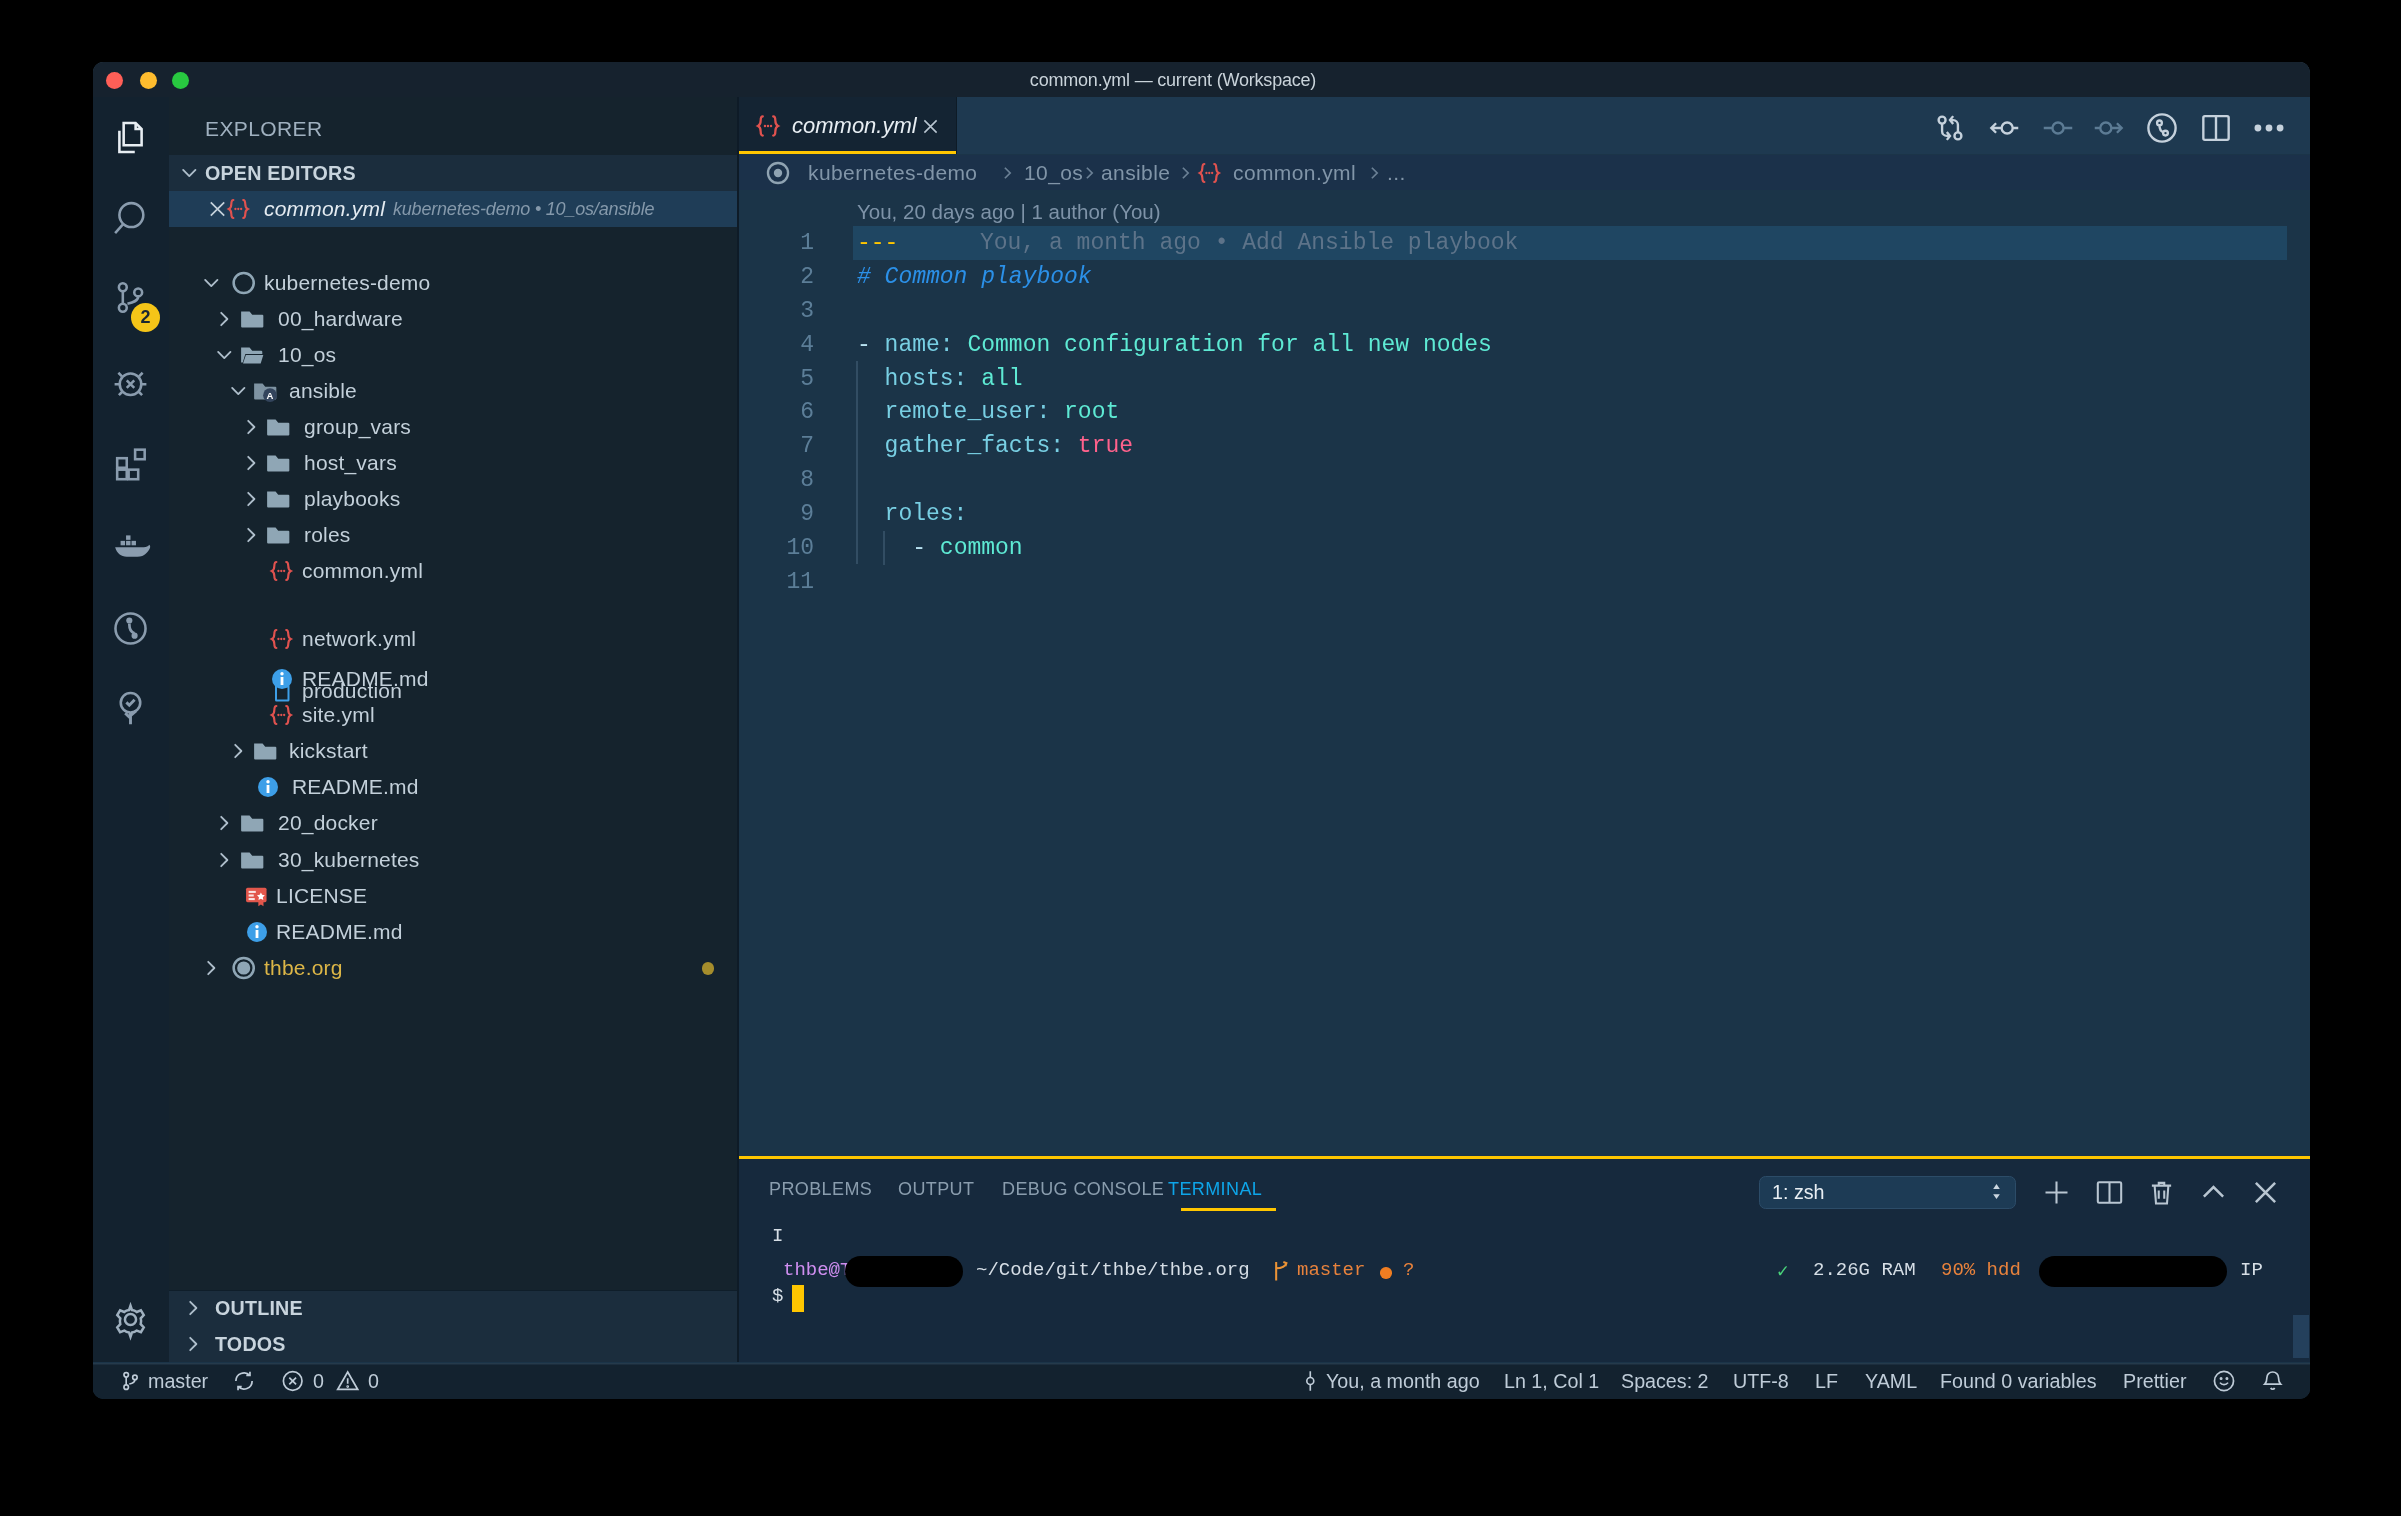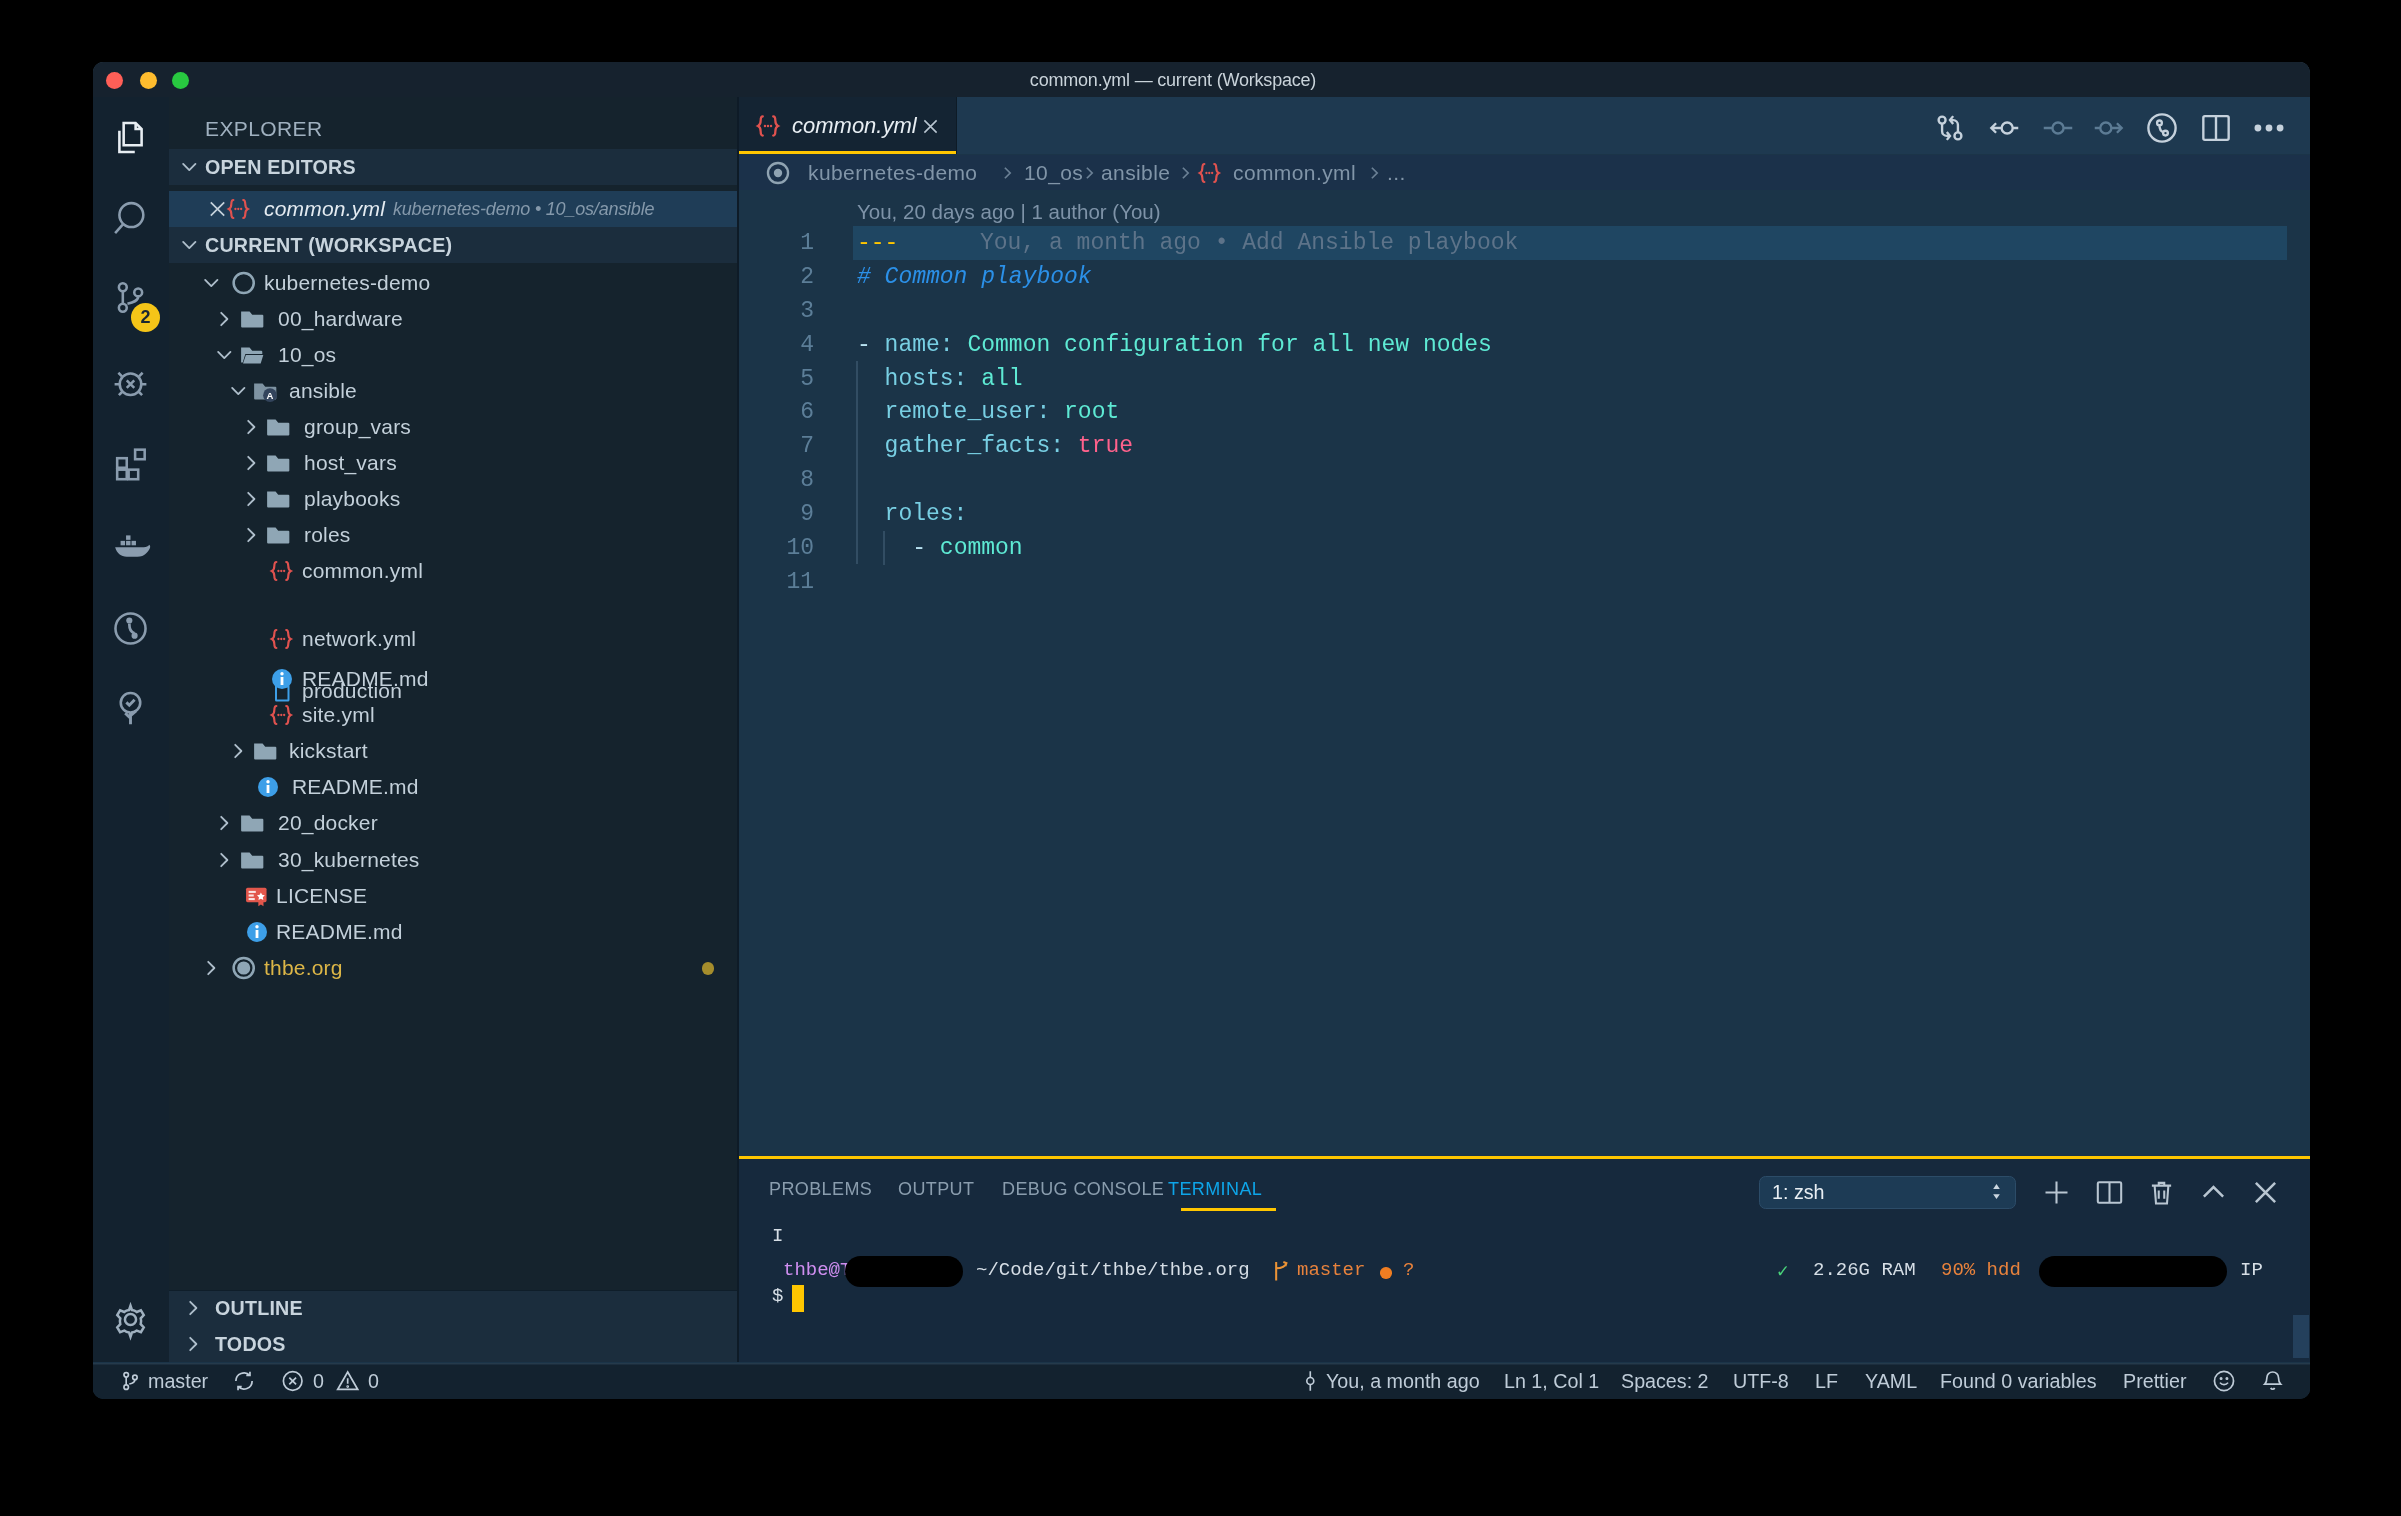--- a/index.html
+++ b/index.html
@@ -83,47 +83,41 @@
         <circle cx="12" cy="8.6" r="5.7"></circle>
         <path d="M9.6 8.4 l1.7 1.7 3.1-3.2 M12 14.3 V21.2 m0-3.6 -3.1-2.9 m3.1 1.5 3.1-2.7" stroke-width="1.7"></path>
       </svg>
 <svg class="svgi" style="left:16.4px;top:1201px" width="43" height="43" viewBox="0 0 24 24" fill="none" stroke="#9fb0bf" stroke-width="1.4">
         <circle cx="12" cy="12" r="3.1"></circle>
         <path d="M12 4.3 l.8 2.4 a5.6 5.6 0 0 1 2.7 1.1 l2.3-.9 1.6 2.7 -1.7 1.8 a5.6 5.6 0 0 1 0 3.2 l1.7 1.8 -1.6 2.7 -2.3-.9 a5.6 5.6 0 0 1 -2.7 1.1 L12 21.7 l-.8-2.4 a5.6 5.6 0 0 1 -2.7-1.1 l-2.3.9 -1.6-2.7 1.7-1.8 a5.6 5.6 0 0 1 0-3.2 L4.6 9.6 6.2 6.9 l2.3.9 a5.6 5.6 0 0 1 2.7-1.1z"></path>
       </svg>
 </div>
 <div id="sb">
 <div style="position:absolute;left:36px;top:19.7px;font-size:21px;color:#9fb0bf;letter-spacing:0.4px">EXPLORER</div>
-<div class="trow hdr" style="top:52px;">
+<div class="trow hdr" style="top:58px;">
         <svg class="chev" style="left:8.2px" width="24.6" height="24.6" viewBox="0 0 24 24" fill="none" stroke="#aebecb" stroke-width="1.8">
           <path d="M6 9 12 15 18 9" stroke-linecap="round" stroke-linejoin="round"></path>
         </svg>
         <span style="left:36px">OPEN EDITORS</span>
       </div>
 <div class="trow" style="top:94px;background:#1f3d57">
         <svg class="chev" style="left:37px" width="23" height="23" viewBox="0 0 24 24" stroke="#c3d0da" stroke-width="1.8" fill="none">
           <path d="M5 5 19 19 M19 5 5 19"></path>
         </svg>
         <svg class="chev" style="left:57px" width="24.6" height="24.6" viewBox="0 0 30 30">
           <g fill="none" stroke="#e0524f" stroke-width="2.6" stroke-linecap="round">
             <path d="M9 4 C6.5 4 6.5 7 6.5 9 C6.5 12 6.5 13.5 3.5 15 C6.5 16.5 6.5 18 6.5 21 C6.5 23 6.5 26 9 26"></path>
             <path d="M21 4 C23.5 4 23.5 7 23.5 9 C23.5 12 23.5 13.5 26.5 15 C23.5 16.5 23.5 18 23.5 21 C23.5 23 23.5 26 21 26"></path>
           </g>
           <circle cx="11.5" cy="15" r="1.4" fill="#e0524f"></circle>
           <circle cx="15" cy="15" r="1.4" fill="#e0524f"></circle>
           <circle cx="18.5" cy="15" r="1.4" fill="#e0524f"></circle>
         </svg>
         <span style="left:95px;font-style:italic;color:#e4ebf1">common.yml</span>
         <span style="left:224px;font-style:italic;color:#8599ab;font-size:18px;letter-spacing:-0.2px">kubernetes-demo • 10_os/ansible</span>
-      </div>
-<div class="trow hdr" style="top:130px;">
-        <svg class="chev" style="left:8.2px" width="24.6" height="24.6" viewBox="0 0 24 24" fill="none" stroke="#aebecb" stroke-width="1.8">
-          <path d="M6 9 12 15 18 9" stroke-linecap="round" stroke-linejoin="round"></path>
-        </svg>
-        <span style="left:36px">CURRENT (WORKSPACE)</span>
       </div>
 <div class="trow" style="top:168px;">
         <svg class="chev" style="left:29.5px" width="24.6" height="24.6" viewBox="0 0 24 24" fill="none" stroke="#aebecb" stroke-width="1.8">
           <path d="M6 9 12 15 18 9" stroke-linecap="round" stroke-linejoin="round"></path>
         </svg>
         <svg class="chev" style="left:62px" width="25.4" height="25.4" viewBox="0 0 24 24" fill="none" stroke="#8fa6b5" stroke-width="2.4">
           <circle cx="12" cy="12" r="9.5"></circle>
         </svg>
         <span style="left:95px">kubernetes-demo</span>
       </div>

